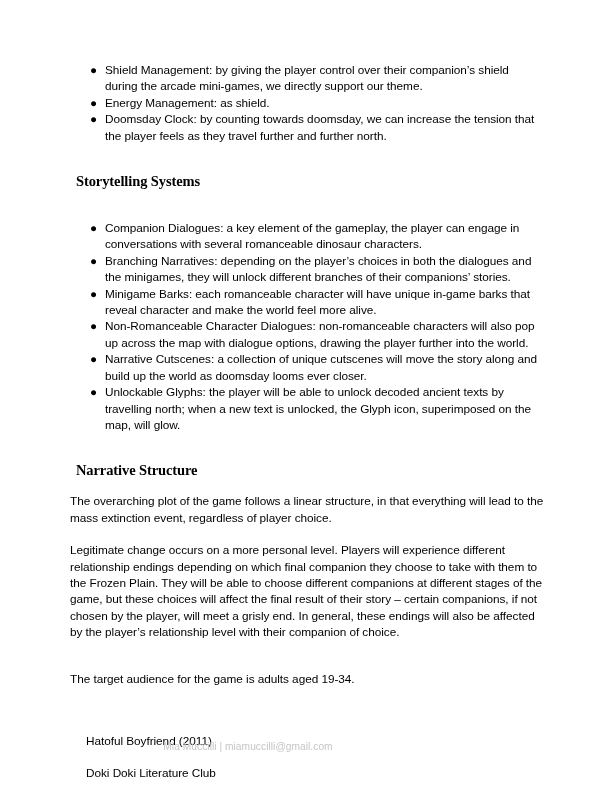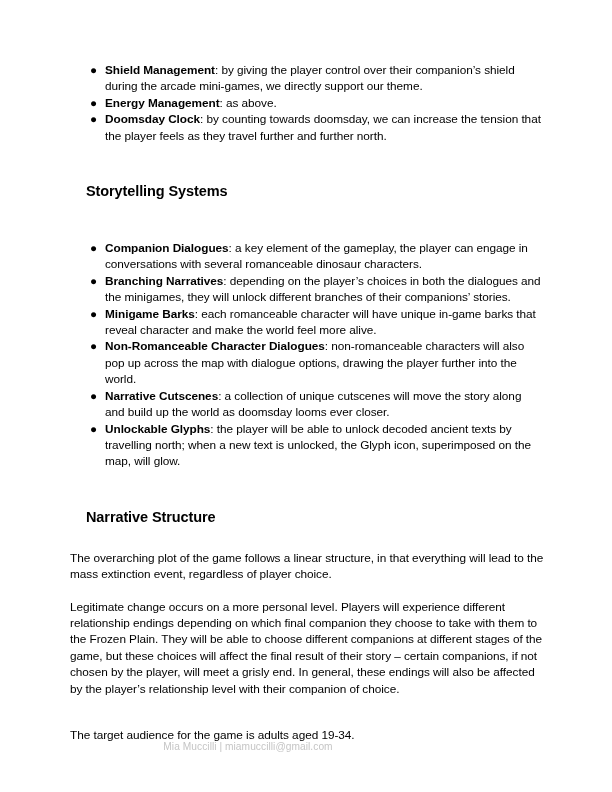--- a/index.html
+++ b/index.html
@@ -27,23 +27,24 @@
   .content {
     position: absolute;
     left: 70px;
     top: 62px;
     width: 474px;
   }
   h2.section-heading {
     font-size: 14.5px;
     font-weight: bold;
     line-height: 18px;
-    margin: 16px;
+    margin: 6px;
     padding: 0;
     letter-spacing: -0.1px;
+    font-family: Liberation Serif, serif;
   }
   p.body-text {
     font-size: 11.8px;
     line-height: 16.4px;
     margin: 0;
     padding: 0;
     letter-spacing: -0.05px;
   }
   ul.bullets {
     list-style: none;
@@ -61,21 +62,21 @@
   ul.bullets li .dot {
     position: absolute;
     left: 20px;
     top: 0;
     width: 11px;
     text-align: left;
     font-size: 11.8px;
     line-height: 16.4px;
   }
   .b-term {
-    font-weight: bold;
+    font-weight: normal;
   }
   .spacer-sm { height: 8px; }
   .spacer-md { height: 16px; }
   .spacer-lg { height: 22px; }
   .reflist {
     margin: 0;
     padding: 0;
     list-style: none;
   }
   .reflist li {
@@ -101,21 +102,21 @@
 <body>
 
 <div class="page">
   <div class="content">
 
     <ul class="bullets">
       <li>
         <span class="dot">●</span><span class="b-term">Shield Management</span><span>: by giving the player control over their companion’s shield during the arcade mini-games, we directly support our theme.</span>
       </li>
       <li>
-        <span class="dot">●</span><span class="b-term">Energy Management</span><span>: as above.</span>
+        <span class="dot">●</span><span class="b-term">Energy Management</span><span>: as shield.</span>
       </li>
       <li>
         <span class="dot">●</span><span class="b-term">Doomsday Clock</span><span>: by counting towards doomsday, we can increase the tension that the player feels as they travel further and further north.</span>
       </li>
     </ul>
 
     <div class="spacer-lg"></div>
 
     <h2 class="section-heading">Storytelling Systems</h2>
 

